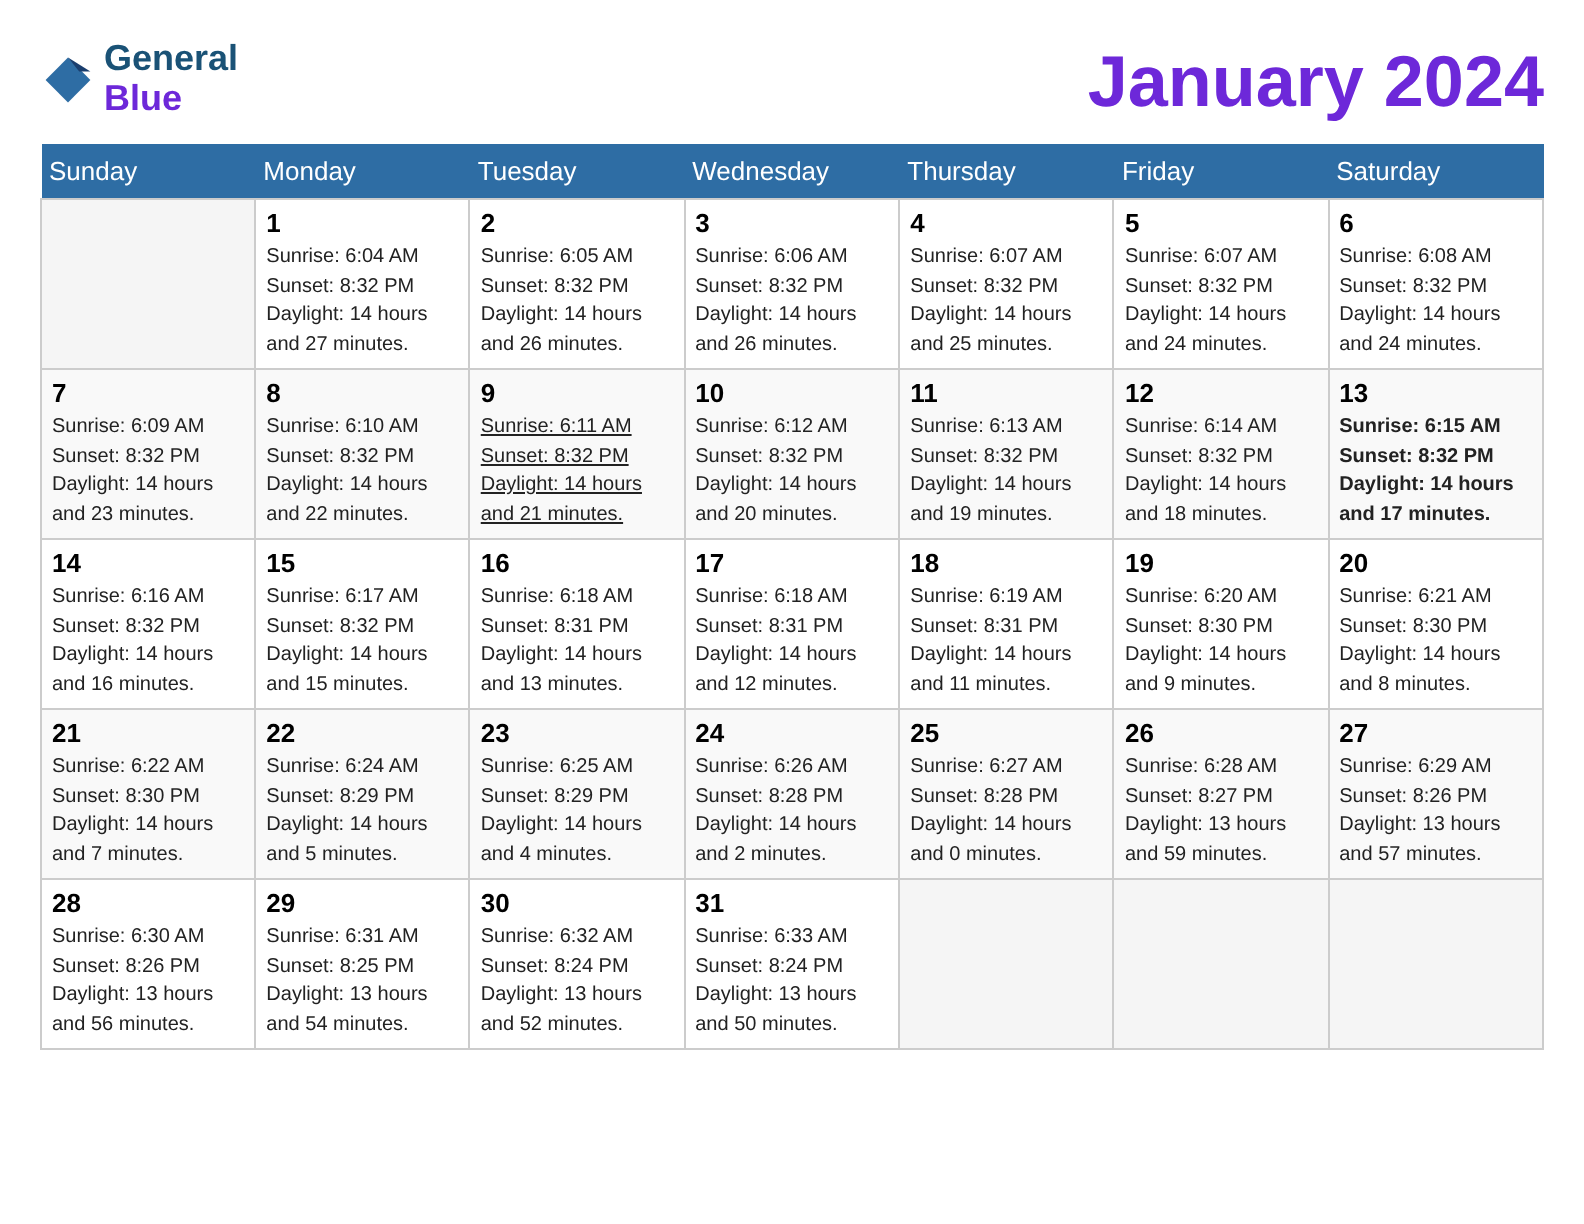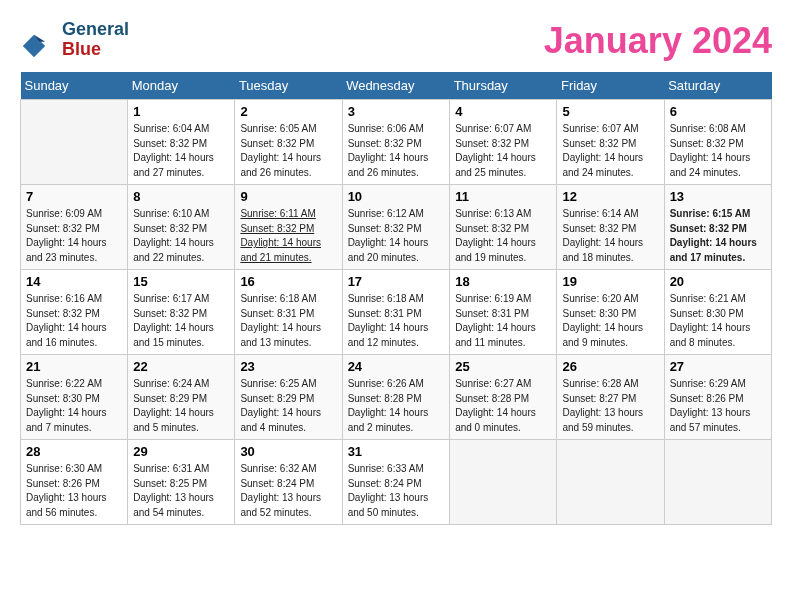--- a/index.html
+++ b/index.html
@@ -11,41 +11,41 @@
       padding: 20px;
     }
     .header {
       display: flex;
       justify-content: space-between;
       align-items: flex-start;
       margin-bottom: 10px;
     }
     .logo {
       display: flex;
-      align-items: flex-end;
-      gap: 14px;
+      align-items: center;
+      gap: 4px;
     }
     .logo-text {
       font-size: 18px;
       font-weight: bold;
       line-height: 1.1;
     }
     .logo-text span { color: #1a5276; }
-    .logo-text .blue { color: #b91c1c; }
+    .logo-text .blue { color: #6d28d9; }
     .logo-icon {
       width: 28px;
       height: 28px;
     }
     .title-block {
       text-align: right;
     }
     .month-title {
       font-size: 36px;
       font-weight: bold;
-      color: #ec4899;
+      color: #6d28d9;
     }
     .location {
       font-size: 14px;
       color: #333;
     }
     table {
       width: 100%;
       border-collapse: collapse;
       font-size: 11px;
     }

